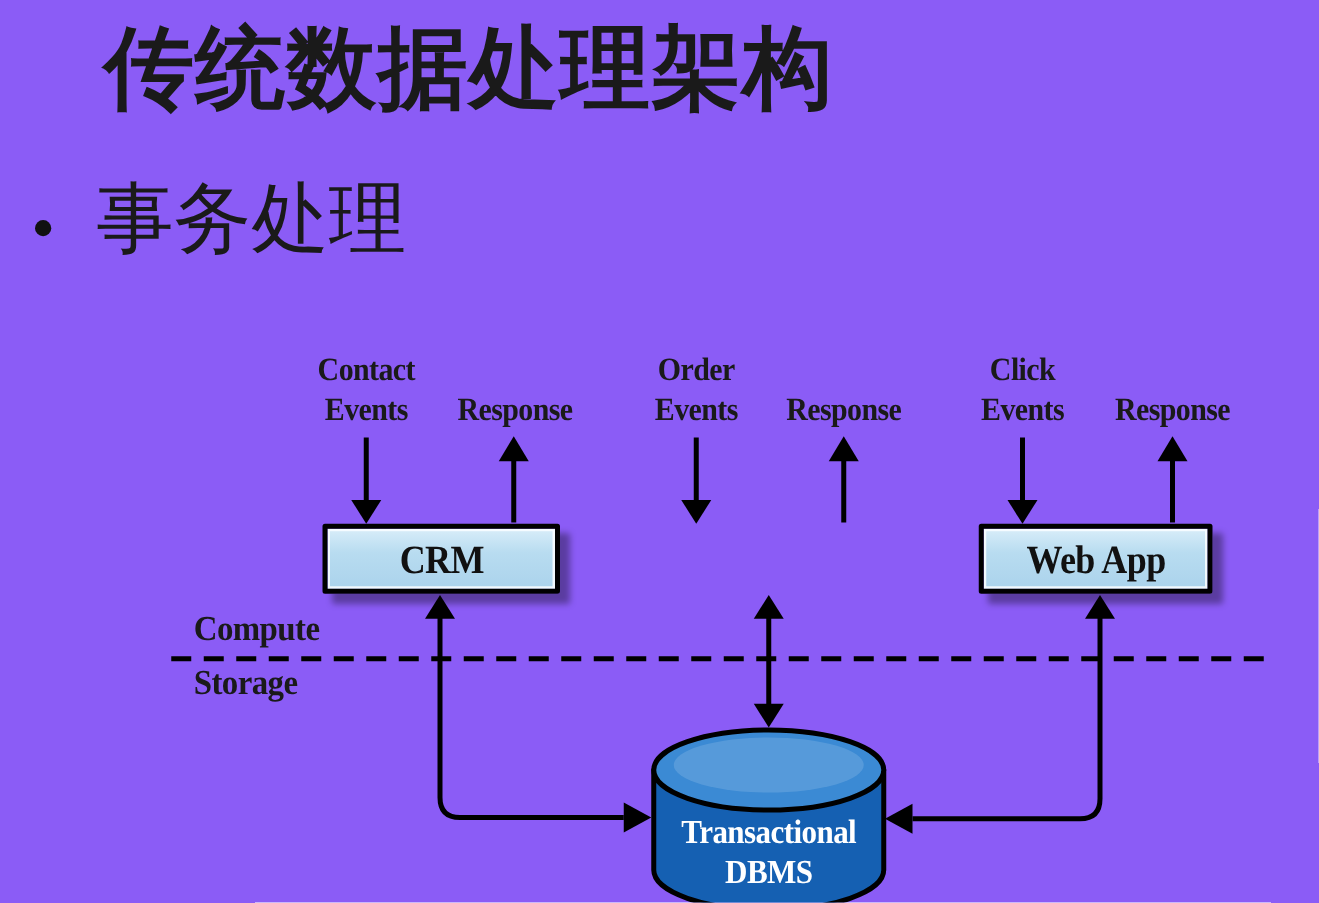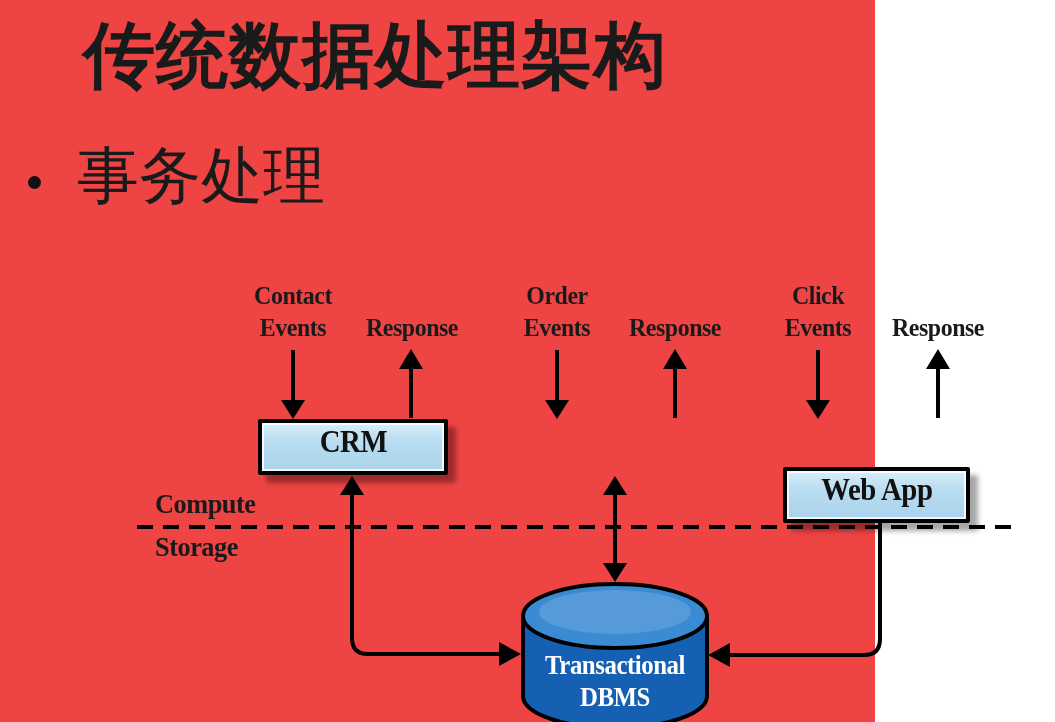--- a/index.html
+++ b/index.html
@@ -1,18 +1,18 @@
 <!DOCTYPE html>
 <html><head>
 <meta charset="utf-8">
 <style>
   * { margin:0; padding:0; box-sizing:border-box; }
   html,body { width:1055px; height:722px; background:#fff; overflow:hidden; }
   .stage {
-    position:relative; width:875px; height:722px; background:#ef4444;
+    position:relative; width:1055px; height:722px; background:#8b5cf6;
     font-family:"Liberation Sans", sans-serif; color:#1a1a1a;
   }
   .slide-title {
     position:absolute; left:83px; top:16px;
     font-size:72px; font-weight:700; line-height:1.1; letter-spacing:1px;
     white-space:nowrap;
   }
   .bullet-dot {
     position:absolute; left:28px; top:176px; width:13px; height:13px;
     border-radius:50%; background:#111;
@@ -35,21 +35,21 @@
     position:absolute; top:296px; transform:translateX(-50%) scaleX(0.92);
     transform-origin:center top;
     font-size:26px; font-weight:700; line-height:32px; letter-spacing:-0.5px;
     white-space:nowrap;
   }
   .appbox {
     position:absolute; top:403px; height:56px;
     border:4px solid #000; border-radius:2px;
     background:linear-gradient(180deg,#d8edf9 0%,#b8dcf0 40%,#abd3ec 100%);
     box-shadow:8px 8px 5px rgba(0,0,0,0.35), inset 0 0 0 2px rgba(248,253,255,0.9);
-    display:flex; align-items:flex-start; justify-content:center;
+    display:flex; align-items:center; justify-content:center;
   }
   .appbox .boxlabel {
     font-size:32px; font-weight:700; letter-spacing:-0.5px;
     transform:scaleX(0.9); white-space:nowrap; color:#111;
   }
   .layer-label {
     position:absolute; left:155px;
     font-size:28px; font-weight:700; line-height:30px; letter-spacing:-0.5px;
     transform:scaleX(0.94); transform-origin:left center; white-space:nowrap;
   }
@@ -146,21 +146,21 @@
 
     <div class="dlabel-in" style="left:818px">
       <span>Click</span>
       <span>Events</span>
     </div>
     <div class="dlabel-out" style="left:938px">Response</div>
 
     <div class="appbox" style="left:258px; width:190px;">
       <span class="boxlabel">CRM</span>
     </div>
-    <div class="appbox" style="left:783px; width:187px;margin-top:48px;">
+    <div class="appbox" style="left:783px; width:187px;">
       <span class="boxlabel">Web App</span>
     </div>
 
     <div class="layer-label compute">Compute</div>
     <div class="layer-label storage">Storage</div>
 
     <div class="cyl-label l1">Transactional</div>
     <div class="cyl-label l2">DBMS</div>
 
   </div>

